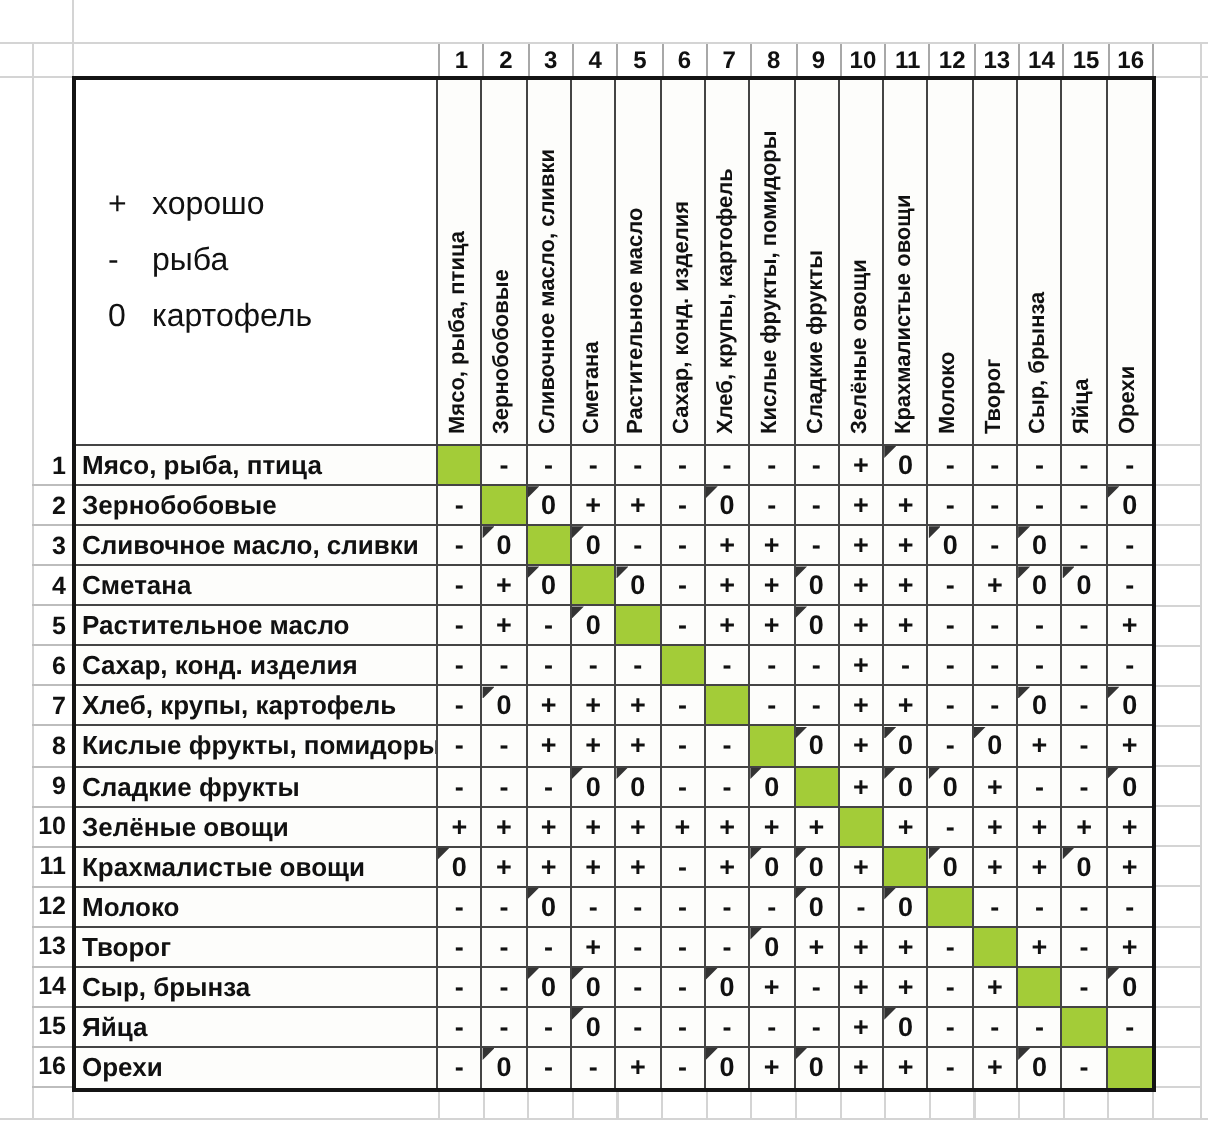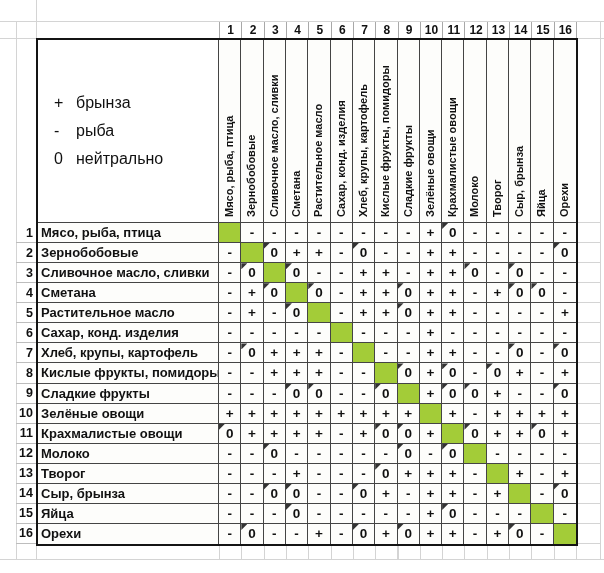--- a/index.html
+++ b/index.html
@@ -129,29 +129,29 @@
       <div class="rcell">13</div>
       <div class="rcell">14</div>
       <div class="rcell">15</div>
       <div class="rcell">16</div>
     </div>
 
   <div class="main">
     <div class="legendcell">
       <div class="lrow">
         <span class="lsym">+</span>
-        <span>брынза</span>
+        <span>хорошо</span>
       </div>
       <div class="lrow">
         <span class="lsym">-</span>
         <span>рыба</span>
       </div>
       <div class="lrow">
         <span class="lsym">0</span>
-        <span>нейтрально</span>
+        <span>картофель</span>
       </div>
     </div>
 
   <div class="vcell">
         <div class="vl">Мясо, рыба, птица</div>
       </div>
       <div class="vcell">
         <div class="vl">Зернобобовые</div>
       </div>
       <div class="vcell">

